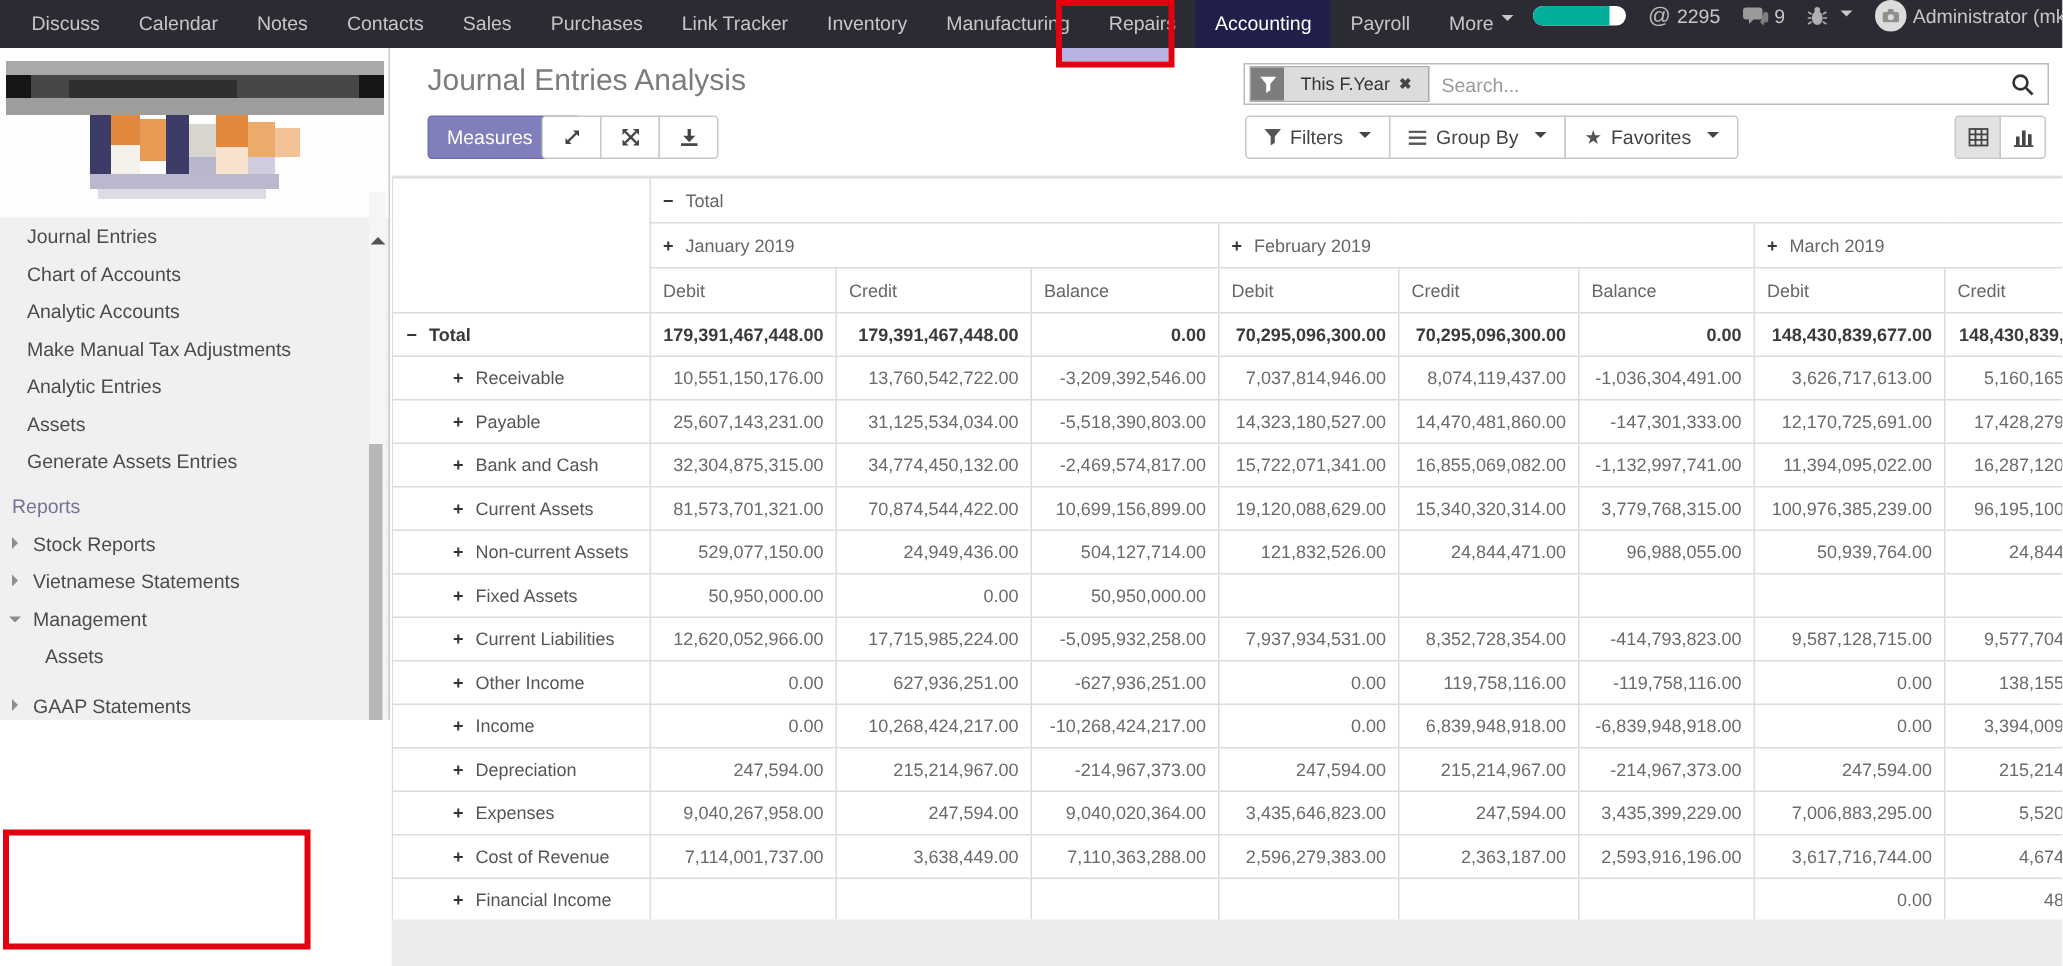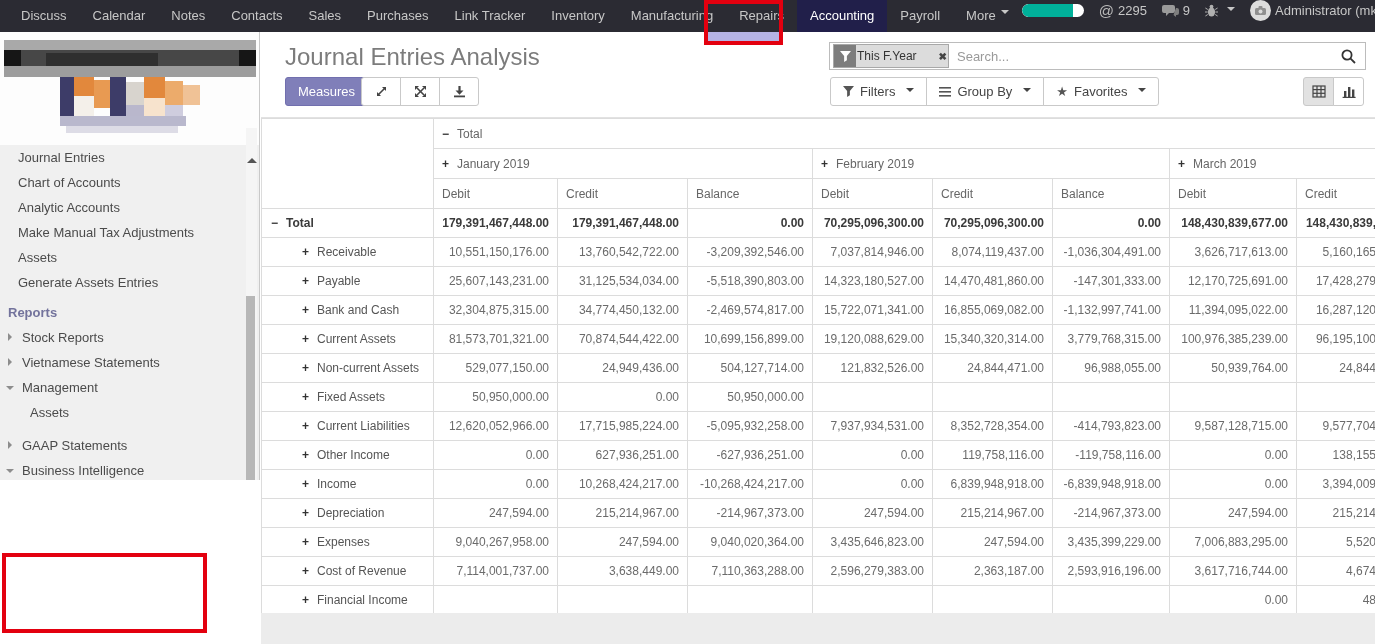--- a/index.html
+++ b/index.html
@@ -19,42 +19,42 @@
   .nav-count{display:flex;align-items:center;gap:4px;color:#c7c7c7}
   .at{font-size:15px;color:#b9b9b9}
   .avatar{width:21px;height:21px;border-radius:50%;background:#dcdcdc;display:flex;align-items:center;justify-content:center}
   .user-name{color:#c7c7c7;max-width:180px;overflow:hidden;white-space:nowrap}
 
   
   .sidebar{position:absolute;top:32px;left:0;width:260px;height:448px;background:#f0f0f0;
            border-right:1px solid #c9c9c9;box-sizing:border-box;font-size:13px;color:#4b4b4b;overflow:hidden}
   .logo-area{height:113px;background:#fdfdfd;display:flex;align-items:flex-start;justify-content:center;overflow:hidden}
   .menu-item{height:25px;line-height:25px;padding-left:18px;cursor:pointer;white-space:nowrap;overflow:hidden}
-  .section-header{height:25px;line-height:25px;padding-left:8px;margin-top:5px;font-weight:bold;color:#73739c}
+  .section-header{height:25px;line-height:25px;padding-left:8px;margin-top:5px;font-weight:normal;color:#73739c}
   .tree-item{height:25px;line-height:25px;padding-left:22px;cursor:pointer;position:relative;white-space:nowrap}
   .arr{position:absolute;left:6px;top:8px;width:0;height:0;border:4px solid transparent}
   .arr-r{border-left-color:#8d8d8d;left:8px;top:8px}
   .arr-d{border-top-color:#8d8d8d;top:11px}
   .tree-children{margin-bottom:7px}
   .tree-child{height:26px;line-height:26px;padding-left:30px;cursor:pointer;white-space:nowrap}
   .tree-child.selected{background:linear-gradient(to right,#6c6ab4 0,#6c6ab4 205px,#9997c2 205px,#9997c2 245px,transparent 245px);color:#dddcf1}
   .tree-child.highlight{background:linear-gradient(to right,#bcbae9 0,#bcbae9 205px,transparent 205px);color:#3c3b58}
   .partial-item{height:25px;line-height:25px;padding-left:30px;color:#4b4b4b}
   .sb-track{position:absolute;top:96px;right:2px;width:11px;bottom:0;background:#f5f5f5}
   .sb-up{position:absolute;top:30px;left:1px;width:0;height:0;border:5px solid transparent;border-bottom-color:#555;border-top-width:0}
   .sb-thumb{position:absolute;top:168px;left:0;width:9px;height:212px;background:#b7b7b7}
 
   
   .content{position:absolute;top:32px;left:261px;width:1114px;height:612px;background:#fff;overflow:hidden}
-  .page-title{position:absolute;left:24px;top:11px;font-size:24px;color:#7c7c7c}
+  .page-title{position:absolute;left:24px;top:11px;font-size:20px;color:#7c7c7c}
   .searchbox{position:absolute;left:568px;top:10px;width:537px;height:28px;border:1px solid #bcbcbc;
              background:#fff;display:flex;align-items:center;box-sizing:border-box}
   .facet{display:flex;align-items:stretch;height:22px;margin-left:3px;border:1px solid #a8a8a8;font-size:12px}
   .facet-icon{background:#7d7d7d;display:flex;align-items:center;justify-content:center;width:22px}
-  .facet-val{background:#dcdcdc;color:#333;display:flex;align-items:center;gap:22px;padding:0 1px}
+  .facet-val{background:#dcdcdc;color:#333;display:flex;align-items:center;gap:6px;padding:0 11px}
   .facet-x{font-size:10px;color:#444;cursor:pointer;font-weight:bold}
   .search-input{flex:1;border:none;outline:none;font-size:13px;color:#555;padding:0 8px;background:transparent}
   .search-input::placeholder{color:#9a9a9a}
   .search-mag{margin-right:8px;cursor:pointer;display:flex}
 
   .btn{display:inline-flex;align-items:center;gap:6px;height:29px;padding:0 12px;border:1px solid #c9c9c9;
        background:#fff;font-size:13px;color:#444;cursor:pointer;box-sizing:border-box}
   .measures{position:absolute;left:24px;top:45px;background:#807fb9;border-color:#716fae;color:#fff;border-radius:3px}
   .icon-group{position:absolute;left:100px;top:45px;display:flex}
   .icon-btn{width:40px;justify-content:center;padding:0}
@@ -183,20 +183,21 @@
       <rect x="12.8" y="3.8" width="1.2" height="1.4" fill="#f0c296"></rect>
       <rect x="4" y="6" width="9" height="0.7" fill="#b9b8cd"></rect>
       <rect x="4.4" y="6.7" width="8" height="0.5" fill="#dddce6"></rect>
     </svg>
   </div>
   <div id="sb-main">
       <div class="menu-item">Journal Entries</div>
       <div class="menu-item">Chart of Accounts</div>
       <div class="menu-item">Analytic Accounts</div>
       <div class="menu-item">Make Manual Tax Adjustments</div>
+      <div class="menu-item">Analytic Entries</div>
       <div class="menu-item">Assets</div>
       <div class="menu-item">Generate Assets Entries</div>
     </div>
   <div class="section-header">Reports</div>
   <div id="sb-tree">
       <div class="tree-item"><span class="arr arr-r"></span><span>Stock Reports</span></div>
       <div class="tree-item"><span class="arr arr-r"></span><span>Vietnamese Statements</span></div>
       <div class="tree-item"><span class="arr arr-d"></span><span>Management</span></div>
       <div class="tree-children">
         <div class="tree-child">Assets</div>

